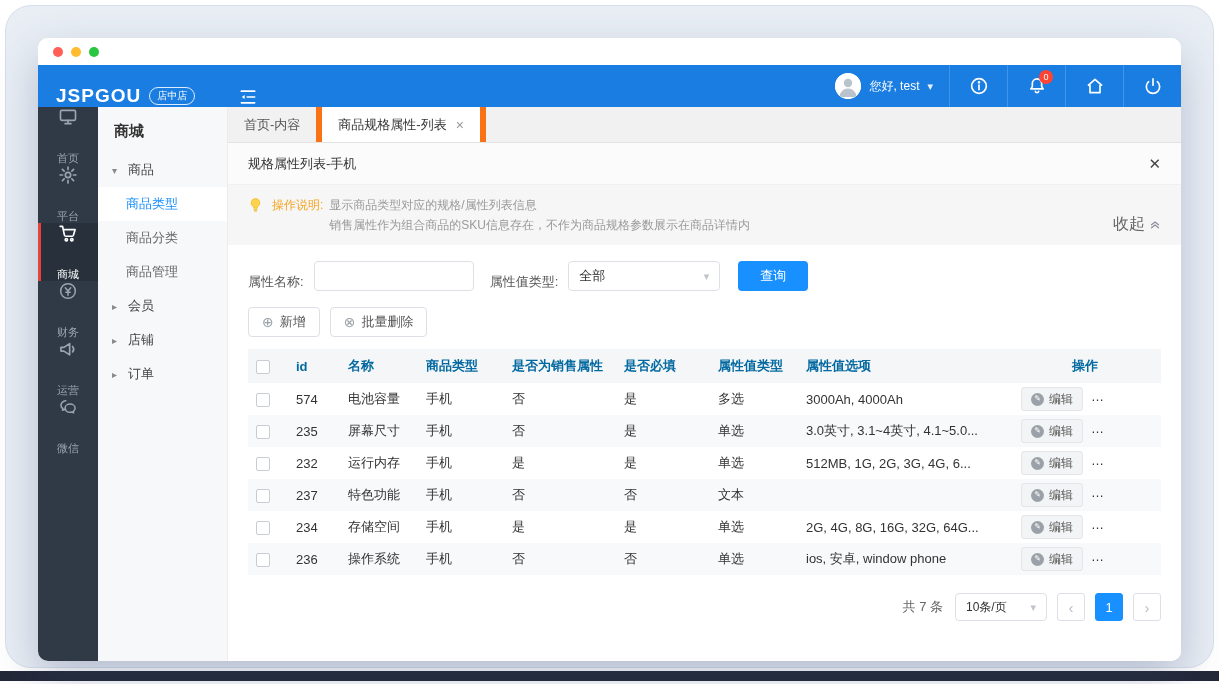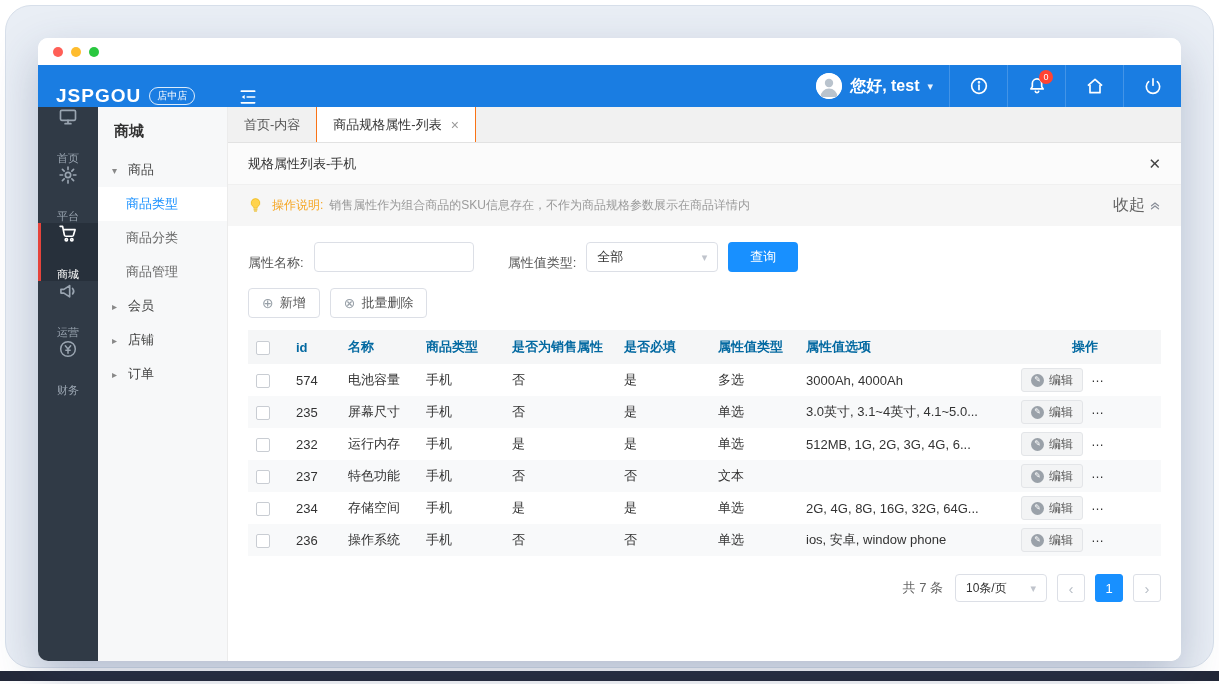--- a/index.html
+++ b/index.html
@@ -22,21 +22,21 @@
 
   
   .app-header { height:42px; background:#1a7de2; display:flex; align-items:flex-end; color:#fff; }
   .logo-area { width:190px; display:flex; align-items:center; padding-left:18px; gap:8px; flex-shrink:0; }
   .logo-text { font-size:19px; font-weight:700; letter-spacing:1px; }
   .logo-badge { font-size:10px; border:1px solid rgba(255,255,255,.85); border-radius:9px; padding:1px 7px; }
   .collapse-btn { margin-left:10px; cursor:pointer; display:flex; color:#fff; }
   .header-right { margin-left:auto; display:flex; align-items:stretch; height:100%; }
   .user { display:flex; align-items:center; gap:8px; padding:0 16px; cursor:pointer; }
   .avatar { width:26px; height:26px; border-radius:50%; overflow:hidden; background:#fff; display:block; }
-  .greeting { font-size:16px;font-weight:bold; }
+  .greeting { font-size:12px; }
   .ucaret { font-size:11px; opacity:.9; }
   .hicon { width:58px; display:flex; align-items:center; justify-content:center;
     border-left:1px solid rgba(255,255,255,.18); position:relative; cursor:pointer; }
   .badge { position:absolute; top:5px; right:12px; min-width:14px; height:14px; background:#ff4433;
     color:#fff; font-size:9px; border-radius:7px; display:flex; align-items:center; justify-content:center; padding:0 3px; }
 
   .app-body { display:flex; height:554px; }
 
   
   .icon-sidebar { width:60px; background:#303a46; flex-shrink:0; display:flex; flex-direction:column; }
@@ -51,42 +51,42 @@
   .menu-title { font-size:15px; font-weight:700; color:#333; padding:15px 16px 12px; }
   .menu-group { display:flex; align-items:center; gap:6px; padding:8px 14px; font-size:13px; color:#444; cursor:pointer; }
   .menu-group .caret { font-size:10px; color:#808archive8; color:#888; width:10px; }
   .menu-sub { padding:8px 14px 8px 28px; font-size:13px; color:#666; cursor:pointer; }
   .menu-sub.active { color:#1890ff; background:#fff; }
 
   
   .main { flex:1; min-width:0; background:#fff; display:flex; flex-direction:column; }
   .tabbar { height:36px; background:#f1f1f1; border-bottom:1px solid #e2e2e2; display:flex; flex-shrink:0; }
   .tab { padding:0 16px; font-size:13px; color:#555; display:flex; align-items:center; gap:9px;
-    border-right:1px solid #f97316; cursor:pointer; }
+    border-right:6px solid #f97316; cursor:pointer; }
   .tab.active { background:#fff; color:#333; }
   .tab-close { font-size:14px; color:#999; cursor:pointer; }
 
   .panel-header { height:42px; display:flex; align-items:center; justify-content:space-between;
     padding:0 20px; background:#fbfbfb; border-bottom:1px solid #f0f0f0; font-size:13px; color:#333; flex-shrink:0; }
   .panel-close { font-size:15px; color:#444; cursor:pointer; }
 
   .info-bar { background:#f6f6f6; padding:10px 20px; display:flex; align-items:flex-start; gap:9px; flex-shrink:0; }
   .bulb { margin-top:2px; flex-shrink:0; }
   .info-main { display:flex; gap:6px; flex:1; }
   .info-label { font-size:12px; color:#f5a623; line-height:20px; white-space:nowrap; }
   .info-lines { font-size:12px; color:#9a9a9a; line-height:20px; }
   .collapse-toggle { align-self:flex-end; display:flex; align-items:center; gap:4px; font-size:16px; color:#666; cursor:pointer; }
 
   .filter-row { display:flex; align-items:flex-end; gap:10px; padding:16px 20px 14px; flex-shrink:0; }
   .filter-label { font-size:13px; color:#555; }
   .text-input { width:160px; height:30px; border:1px solid #dcdfe6; border-radius:4px; padding:0 10px;
     font-size:13px; color:#333; outline:none; background:#fff; }
   .select { height:30px; border:1px solid #dcdfe6; border-radius:4px; display:flex; align-items:center;
     justify-content:space-between; padding:0 10px; font-size:13px; color:#333; background:#fff; cursor:pointer; }
-  .type-select { width:132px; margin-right:0; }
+  .type-select { width:152px; margin-right:8px; }
   .sel-caret { color:#c0c4cc; font-size:11px; }
   .btn-primary { height:30px; padding:0 22px; background:#1890ff; color:#fff; border:none; border-radius:4px;
     font-size:13px; cursor:pointer; }
 
   .action-row { display:flex; gap:10px; padding:2px 20px 12px; flex-shrink:0; }
   .btn-outline { height:30px; display:flex; align-items:center; gap:6px; padding:0 13px; background:#fff;
     border:1px solid #dcdfe6; border-radius:4px; font-size:13px; color:#555; cursor:pointer; }
   .oicon { color:#98a0a8; font-size:14px; line-height:1; }
 
   .data-table { width:calc(100% - 40px); margin:0 20px; border-collapse:collapse; font-size:13px; table-layout:fixed; }
@@ -196,32 +196,39 @@
       </div>
       <div class="side-item active">
         <span><svg width="20" height="20" viewBox="0 0 24 24" fill="none" stroke="currentColor" stroke-width="2" stroke-linecap="round" stroke-linejoin="round">
               <path d="M2.5 4h3l2.2 10.5a1.8 1.8 0 0 0 1.8 1.4h7.3a1.8 1.8 0 0 0 1.8-1.4L20.5 8H6.3"></path>
               <circle cx="10" cy="20" r="1.4"></circle>
               <circle cx="16.6" cy="20" r="1.4"></circle>
             </svg></span>
         <span class="side-label">商城</span>
       </div>
       <div class="side-item">
+        <span><svg width="20" height="20" viewBox="0 0 24 24" fill="none" stroke="currentColor" stroke-width="1.8" stroke-linecap="round">
+              <circle cx="12" cy="12" r="8.8"></circle>
+              <path d="M8.8 8.2l3.2 3.8 3.2-3.8M12 12v5M9.4 13.6h5.2"></path>
+            </svg></span>
+        <span class="side-label">财务</span>
+      </div>
+      <div class="side-item">
         <span><svg width="20" height="20" viewBox="0 0 24 24" fill="none" stroke="currentColor" stroke-width="2" stroke-linejoin="round">
               <path d="M3.5 10v4.5h3.6L14 19V5.5L7.1 10H3.5z"></path>
               <path d="M17.5 9a5 5 0 0 1 0 6.5" stroke-linecap="round"></path>
             </svg></span>
         <span class="side-label">运营</span>
       </div>
       <div class="side-item">
-        <span><svg width="20" height="20" viewBox="0 0 24 24" fill="none" stroke="currentColor" stroke-width="1.8" stroke-linecap="round">
-              <circle cx="12" cy="12" r="8.8"></circle>
-              <path d="M8.8 8.2l3.2 3.8 3.2-3.8M12 12v5M9.4 13.6h5.2"></path>
-            </svg></span>
-        <span class="side-label">财务</span>
+        <span><svg width="20" height="20" viewBox="0 0 24 24" fill="none" stroke="currentColor" stroke-width="1.8" stroke-linejoin="round">
+              <path d="M10 4.5C6.4 4.5 3.5 6.9 3.5 9.8c0 1.7 1 3.2 2.5 4.1L5.4 16l2.4-1.2c.7.2 1.4.3 2.2.3"></path>
+              <path d="M14.5 8.5c3.3 0 6 2.2 6 4.9 0 1.5-.9 2.9-2.2 3.8l.5 1.8-2.1-1c-.7.2-1.4.3-2.2.3-3.3 0-6-2.2-6-4.9s2.7-4.9 6-4.9z"></path>
+            </svg></span>
+        <span class="side-label">微信</span>
       </div>
     </nav>
 
     <aside class="menu-sidebar">
       <div class="menu-title">商城</div>
       <div class="menu-group">
         <span class="caret">▾</span>
         <span>商品</span>
       </div>
       <div class="menu-sub active">商品类型</div>
@@ -260,38 +267,39 @@
       <div class="info-bar">
         <span class="bulb">
           <svg width="15" height="15" viewBox="0 0 24 24">
               <path d="M12 2.5a7 7 0 0 1 4 12.7c-.7.5-1.2 1.3-1.2 2.1v.7H9.2v-.7c0-.8-.5-1.6-1.2-2.1A7 7 0 0 1 12 2.5z" fill="#ffd34d" stroke="#eab308"></path>
               <path d="M9.5 20.5h5M10.3 22.5h3.4" stroke="#eab308" stroke-width="1.5" stroke-linecap="round"></path>
             </svg>
         </span>
         <div class="info-main">
           <span class="info-label">操作说明:</span>
           <div class="info-lines">
+            <div>显示商品类型对应的规格/属性列表信息</div>
             <div>销售属性作为组合商品的SKU信息存在，不作为商品规格参数展示在商品详情内</div>
           </div>
         </div>
         <div class="collapse-toggle">
           <span>收起</span>
           <span>
             <svg width="12" height="12" viewBox="0 0 24 24" fill="none" stroke="#8a8f99" stroke-width="2.5" stroke-linecap="round" stroke-linejoin="round">
                 <path d="M5 13.5 12 8l7 5.5"></path>
                 <path d="M5 19.5 12 14l7 5.5"></path>
               </svg>
           </span>
         </div>
       </div>
 
       <div class="filter-row">
         <span class="filter-label">属性名称:</span>
         <input class="text-input" value="" style="">
-        <span class="filter-label" style="margin-left:24px">属性值类型:</span>
+        <span class="filter-label" style="margin-left:6px">属性值类型:</span>
         <div class="select type-select">
           <span>全部</span>
           <span class="sel-caret">▾</span>
         </div>
         <button class="btn-primary">查询</button>
       </div>
 
       <div class="action-row">
         <button class="btn-outline">
           <span class="oicon">⊕</span>

